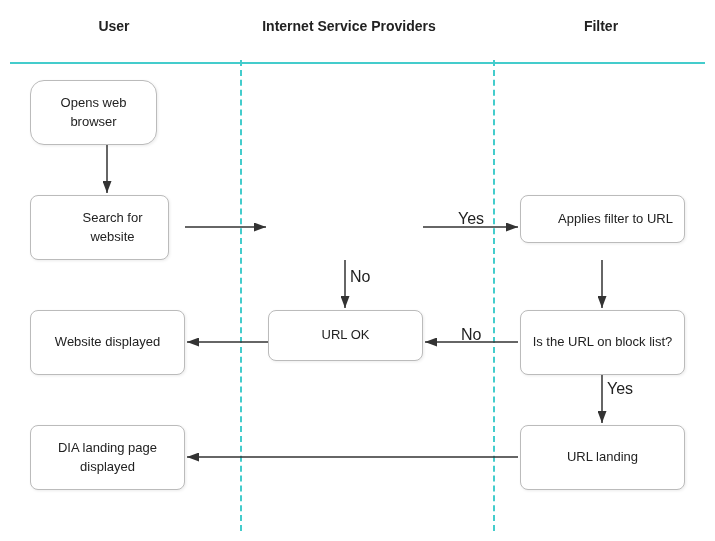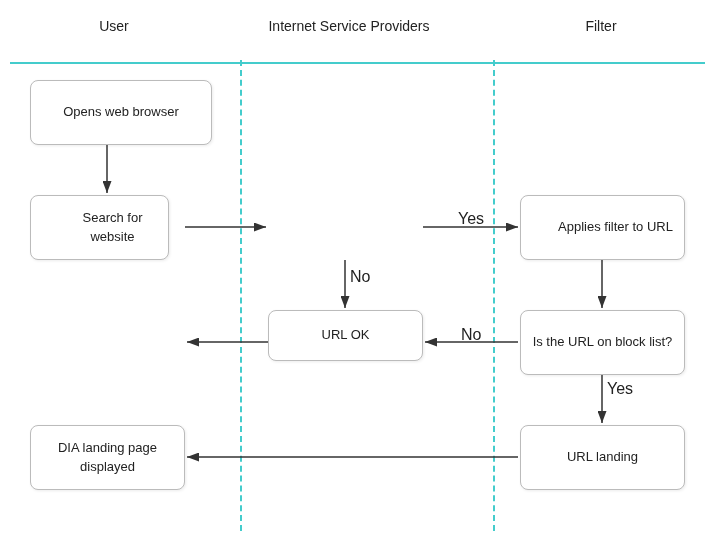--- a/index.html
+++ b/index.html
@@ -20,21 +20,21 @@
       position: relative;
     }
 
     
     .col-header {
       position: absolute;
       top: 18px;
       text-align: center;
       font-size: 14px;
       color: #222;
-      font-weight: normal;
+      font-weight: bold;
     }
 
     .col-user-header { left: 23px; width: 182px; }
     .col-isp-header { left: 258px; width: 182px; }
     .col-filter-header { left: 510px; width: 182px; text-align: center; }
 
     
     .divider {
       position: absolute;
       top: 60px;
@@ -99,39 +99,42 @@
   <div class="col-header col-user-header">
     <span>User</span>
   </div>
   <div class="col-header col-isp-header">
     <span>Internet Service Providers</span>
   </div>
   <div class="col-header col-filter-header">
     <span>Filter</span>
   </div>
 
-  <div class="box" style="left:30px; top:80px; width:182px; height:65px;">
+  <div class="box" style="left:30px; top:80px; width:127px; height:65px;border-radius:14px;">
     <span>Opens web browser</span>
   </div>
 
   <div class="box" style="left:30px; top:195px; width:139px; height:65px;padding-left:36px;">
     <span>Search for website</span>
   </div>
 
+  <div class="box" style="left:30px; top:310px; width:155px; height:65px;">
+    <span>Website displayed</span>
+  </div>
 
   <div class="box" style="left:30px; top:425px; width:155px; height:65px;">
     <span>DIA landing page displayed</span>
   </div>
 
 
   <div class="box" style="left:268px; top:310px; width:155px; height:51px;">
     <span>URL OK</span>
   </div>
 
-  <div class="box" style="left:520px; top:195px; width:165px; height:65px;padding-left:36px;">
+  <div class="box" style="left:520px; top:195px; width:165px; height:48px;padding-left:36px;">
     <span>Applies filter to URL</span>
   </div>
 
   <div class="box" style="left:520px; top:310px; width:165px; height:65px;">
     <span>Is the URL on block list?</span>
   </div>
 
   <div class="box" style="left:520px; top:425px; width:165px; height:65px;">
     <span>URL landing</span>
   </div>

